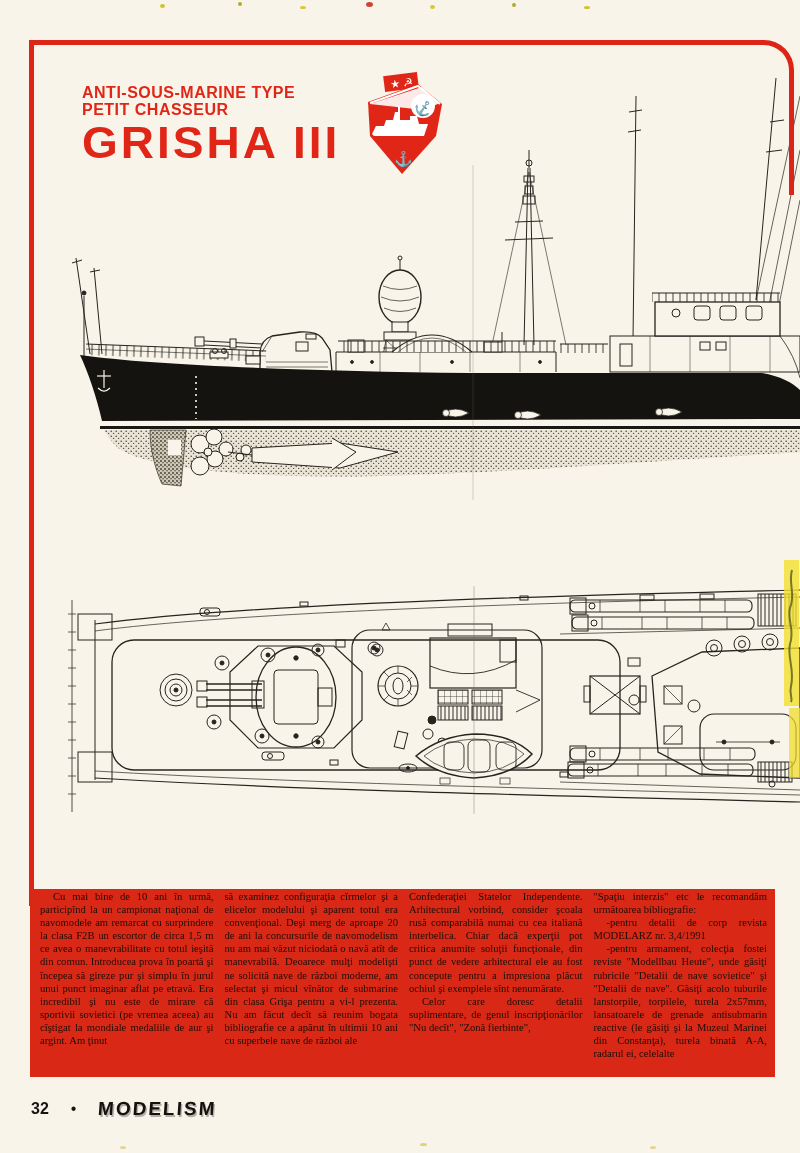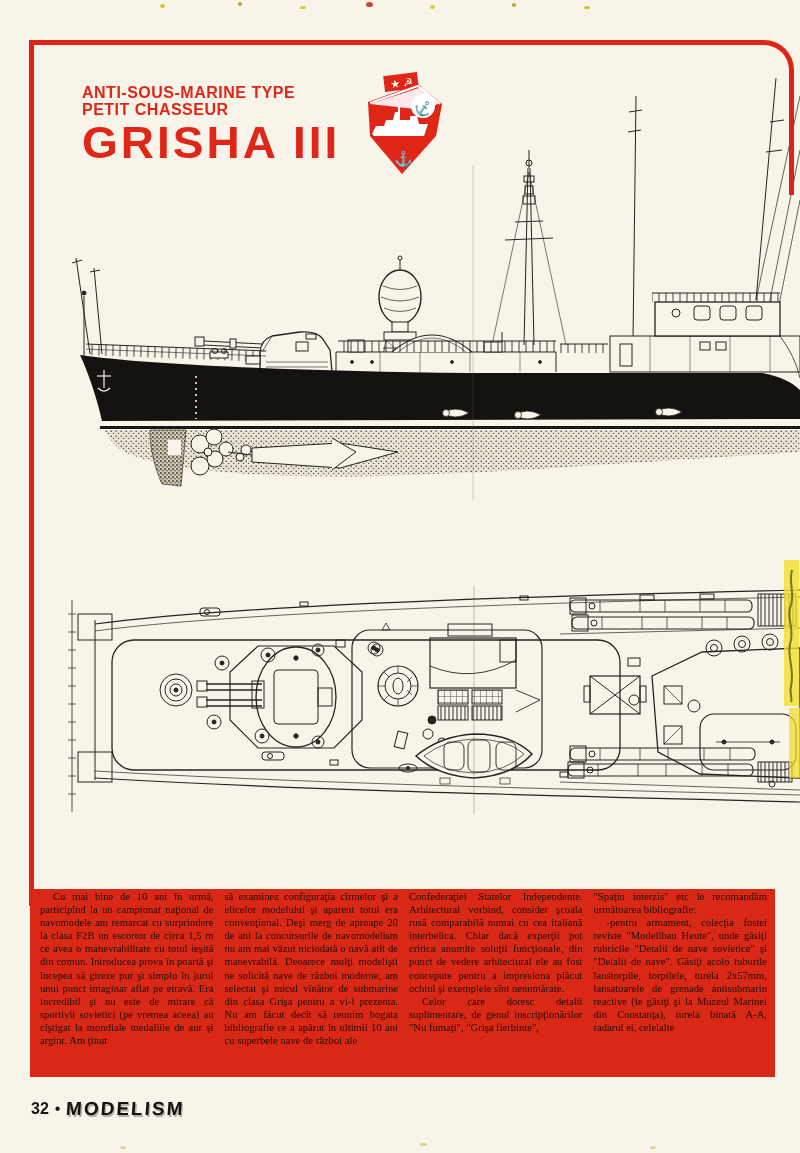--- a/index.html
+++ b/index.html
@@ -32,21 +32,21 @@
   .panel{
     position:absolute;left:30px;top:889px;width:745px;height:188px;
     background:#da2817;z-index:5;display:flex;gap:11px;
     padding:1px 8px 10px 10px;box-sizing:border-box;
   }
   .col{flex:1;color:#1d0d06;font-family:"Liberation Serif",serif;
     font-size:10.6px;line-height:13.1px;text-align:justify;}
   .col p{margin:0;}
   .indent{text-indent:13px;}
   
-  .footer{position:absolute;left:31px;top:1098px;z-index:5;display:flex;align-items:center;gap:6px;}
+  .footer{position:absolute;left:31px;top:1098px;z-index:5;display:flex;align-items:center;gap:22px;}
   .pageno{font-size:16px;font-weight:700;color:#171512;}
   .dot{font-size:16px;color:#171512;}
   .maglogo{font-size:19px;font-weight:800;letter-spacing:2px;color:#14120f;
     transform:skewX(-4deg);text-shadow:1.5px 1.5px 0 rgba(20,18,15,.30);}
   
   .speck{position:absolute;border-radius:50%;z-index:0;}
 </style>
 </head>
 <body>
 
@@ -462,24 +462,25 @@
 
 <div class="panel">
   <div class="col">
     <p class="indent">Cu mai bine de 10 ani în urmă, participînd la un campionat naţional de navomodele am remarcat cu surprindere la clasa F2B un escortor de circa 1,5 m ce avea o manevrabilitate cu totul ieşită din comun. Introducea prova în poartă şi începea să gireze pur şi simplu în jurul unui punct imaginar aflat pe etravă. Era incredibil şi nu este de mirare că sportivii sovietici (pe vremea aceea) au cîştigat la mondiale medaliile de aur şi argint. Am ţinut</p>
   </div>
   <div class="col">
     <p>să examinez configuraţia cîrmelor şi a elicelor modelului şi aparent totul era convenţional. Deşi merg de aproape 20 de ani la concursurile de navomodelism nu am mai văzut niciodată o navă atît de manevrabilă. Deoarece mulţi modelişti ne solicită nave de război moderne, am selectat şi micul vînător de submarine din clasa Grişa pentru a vi-l prezenta. Nu am făcut decît să reunim bogata bibliografie ce a apărut în ultimii 10 ani cu superbele nave de război ale</p>
   </div>
   <div class="col">
     <p>Confederaţiei Statelor Independente. Arhitectural vorbind, consider şcoala rusă comparabilă numai cu cea italiană interbelica. Chiar dacă experţii pot critica anumite soluţii funcţionale, din punct de vedere arhitectural ele au fost concepute pentru a impresiona plăcut ochiul şi exemplele sînt nenumărate.</p>
-    <p class="indent">Celor care doresc detalii suplimentare, de genul inscripţionărilor "Nu fumaţi", "Grişa fierbinte",</p>
+    <p class="indent">Celor care doresc detalii suplimentare, de genul inscripţionărilor "Nu decît", "Zonă fierbinte",</p>
   </div>
   <div class="col">
     <p>"Spaţiu interzis" etc le recomandăm următoarea bibliografie:</p>
+    <p class="indent">-pentru detalii de corp revista MODELARZ nr. 3,4/1991</p>
     <p class="indent">-pentru armament, colecţia fostei reviste "Modellbau Heute", unde găsiţi rubricile "Detalii de nave sovietice" şi "Detalii de nave". Găsiţi acolo tuburile lanstorpile, torpilele, turela 2x57mm, lansatoarele de grenade antisubmarin reactive (le găsiţi şi la Muzeul Marinei din Constanţa), turela binată A-A, radarul ei, celelalte</p>
   </div>
 </div>
 
 <div class="footer">
   <span class="pageno">32</span>
   <span class="dot">•</span>
   <span class="maglogo">MODELISM</span>
 </div>
 

